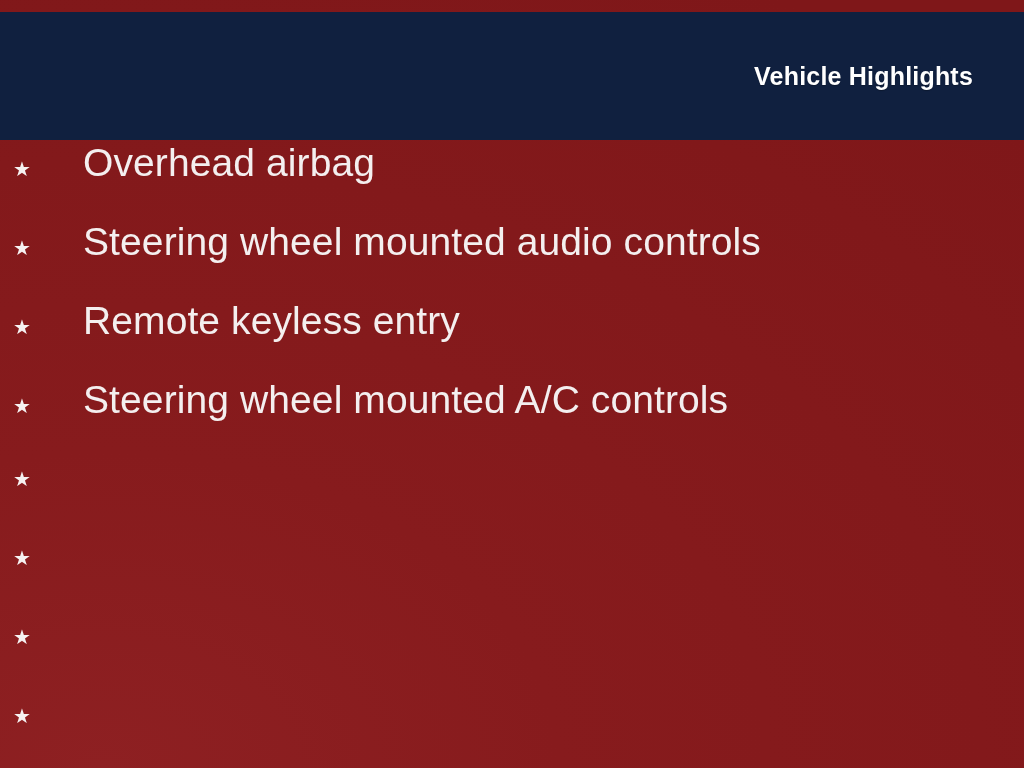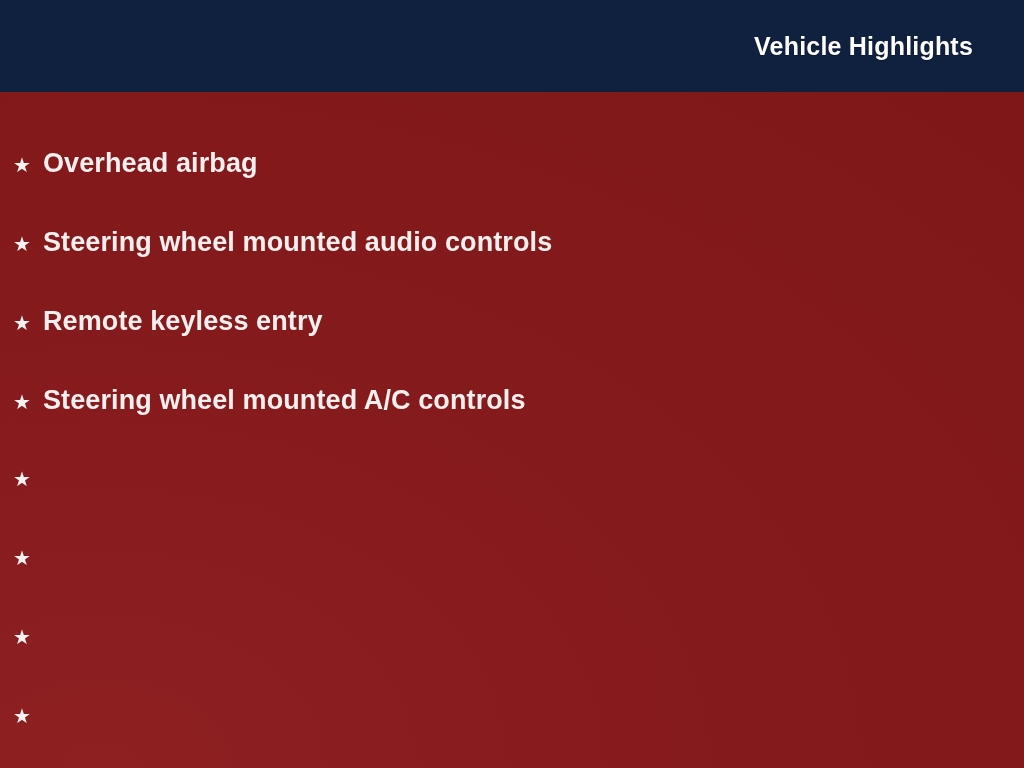--- a/index.html
+++ b/index.html
@@ -22,23 +22,23 @@
       radial-gradient(ellipse 1300px 900px at 10% 100%,
         #8e2022 0%,
         #871b1d 35%,
         #7f1719 100%);
     overflow: hidden;
   }
 
   .header-band {
     position: absolute;
     left: 0;
-    top: 0;
+    top: 12px;
     width: 1024px;
-    height: 92px;
+    height: 128px;
     background: #10203f;
     display: flex;
     align-items: center;
     justify-content: flex-end;
     box-sizing: border-box;
     padding-right: 51px;
   }
 
   .header-title {
     color: #ffffff;
@@ -76,25 +76,26 @@
     width: 30px;
     color: #f6f2f2;
     font-size: 20px;
     line-height: 30px;
     text-align: left;
   }
 
   .bullet-text {
     flex: 0 1 auto;
     color: #f4efef;
-    font-size: 27px;
-    font-weight: bold;
+    font-size: 39px;
+    font-weight: normal;
     line-height: 30px;
     letter-spacing: 0.1px;
     white-space: nowrap;
+    margin-left: 40px;
   }
 </style>
 </head>
 <body>
 
 <div class="slide">
 
   <div class="header-band">
     <div class="header-title">Vehicle Highlights</div>
   </div>

